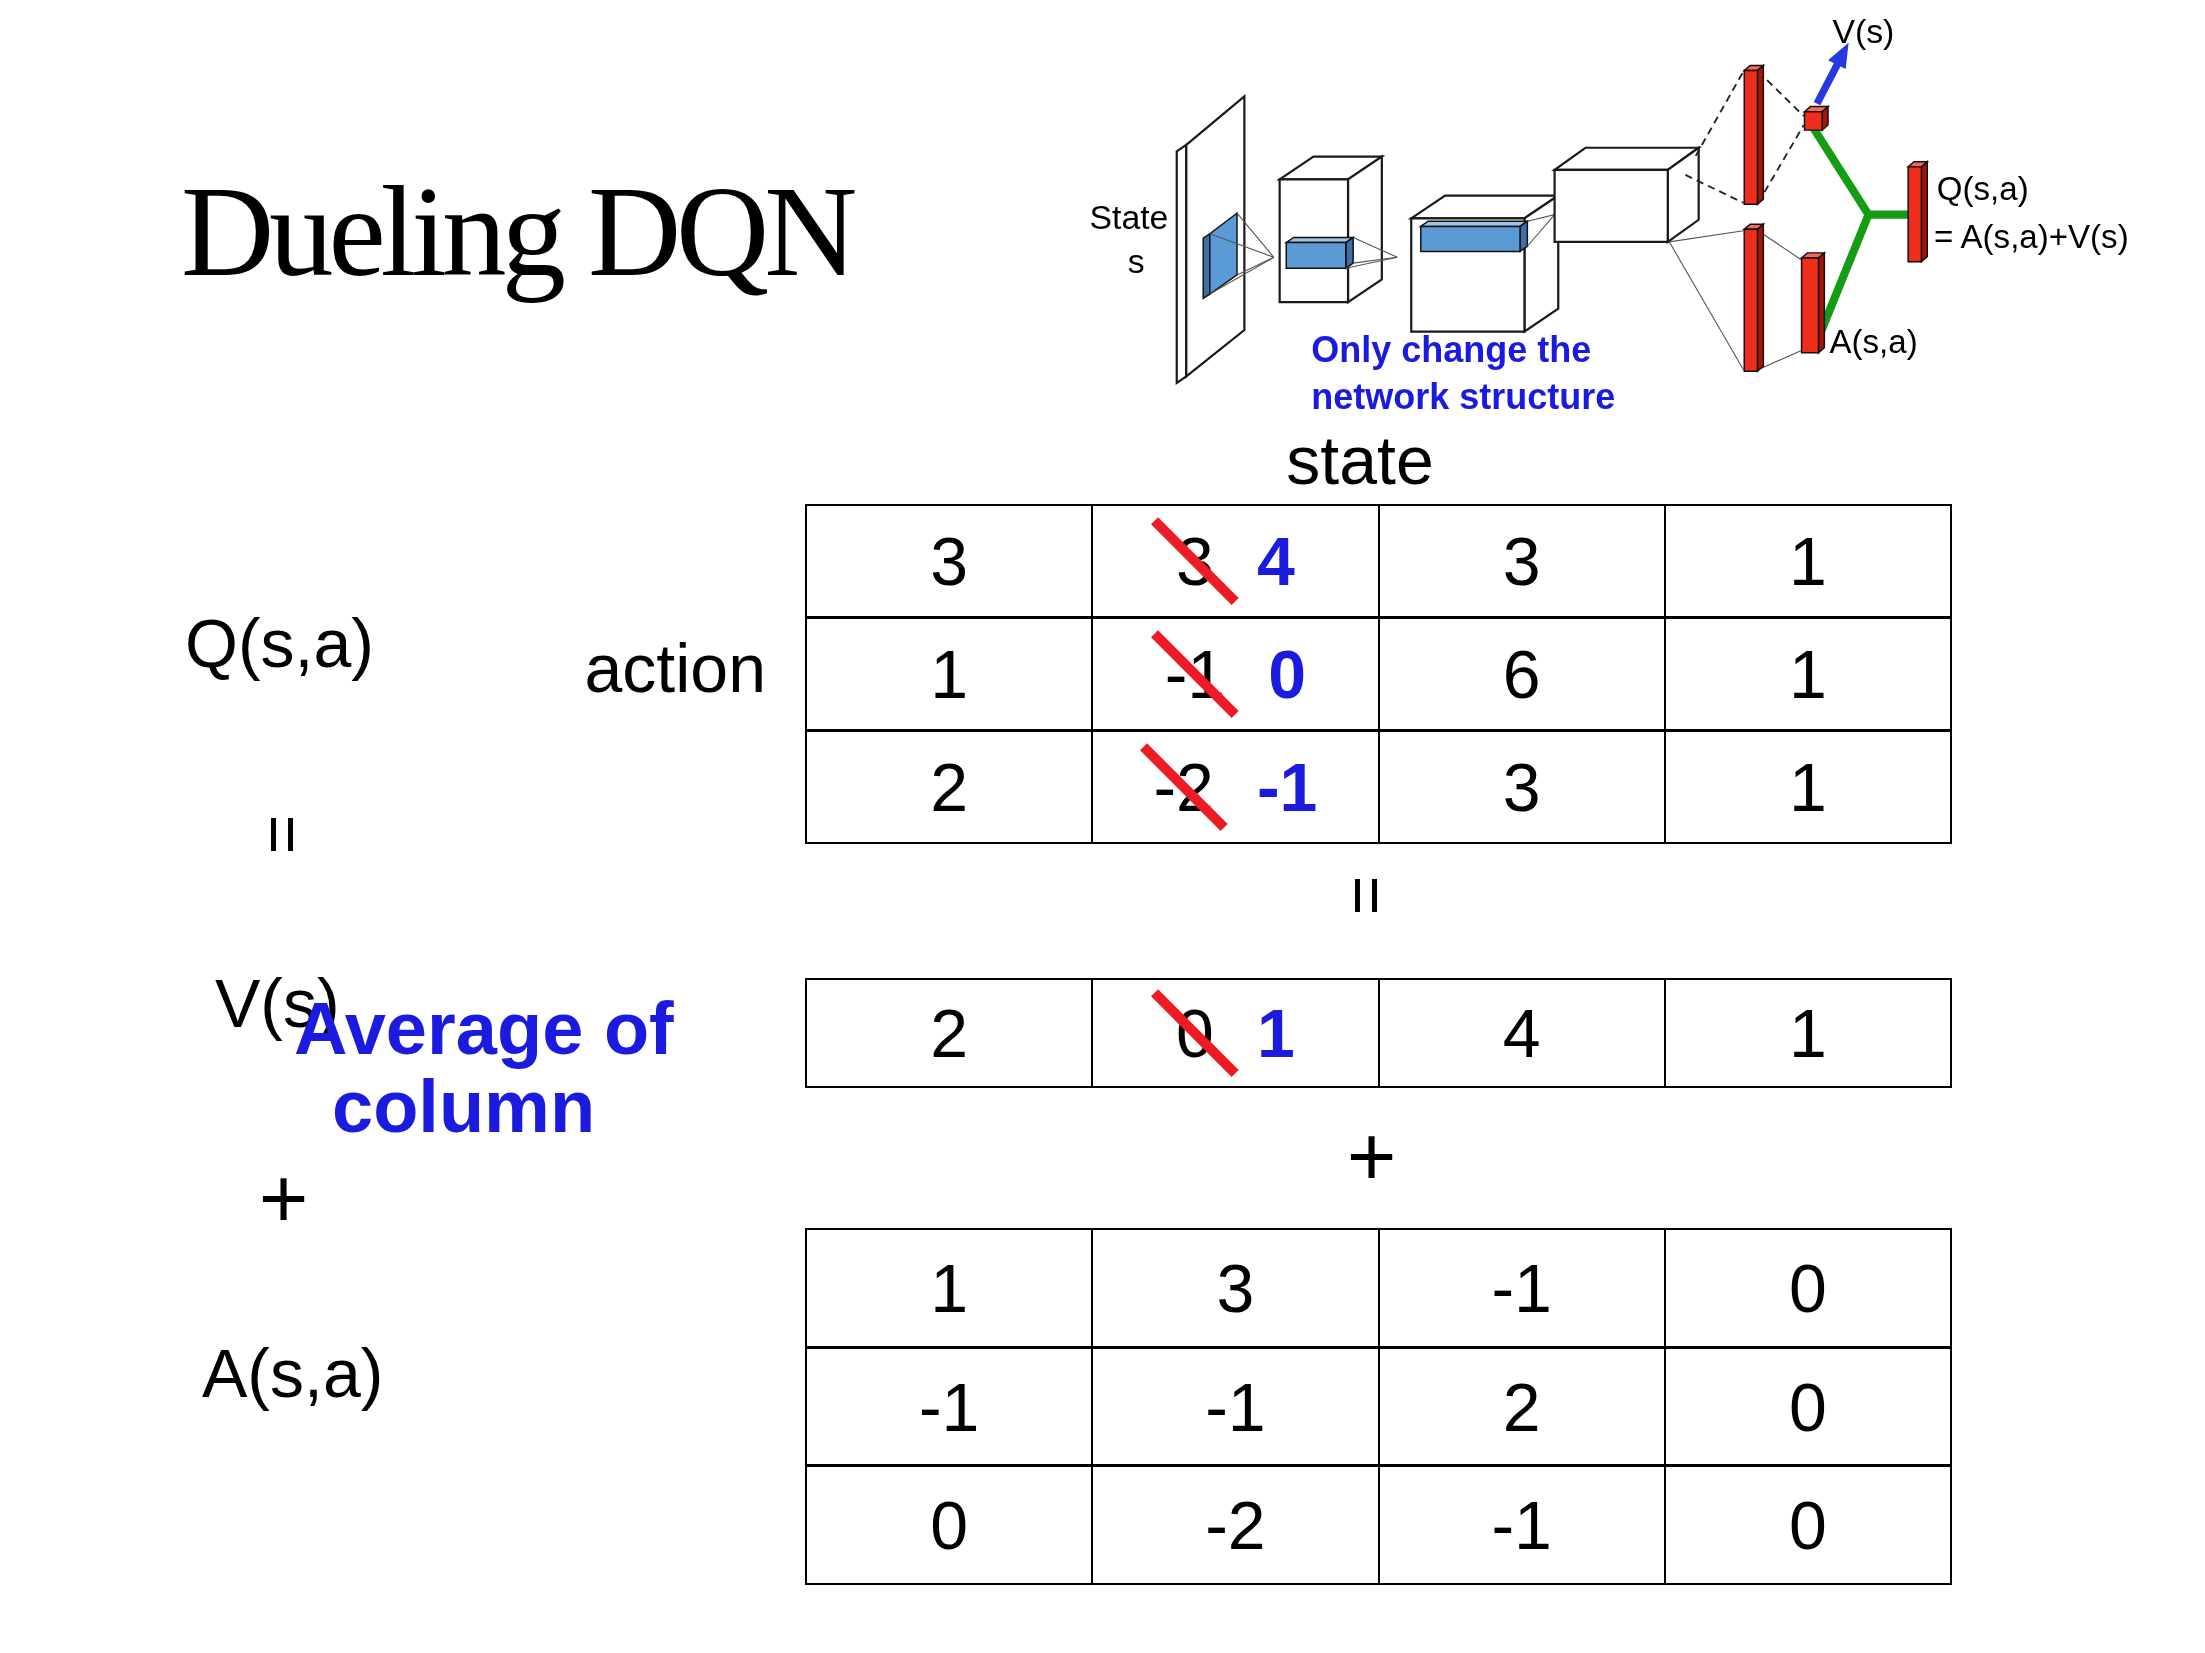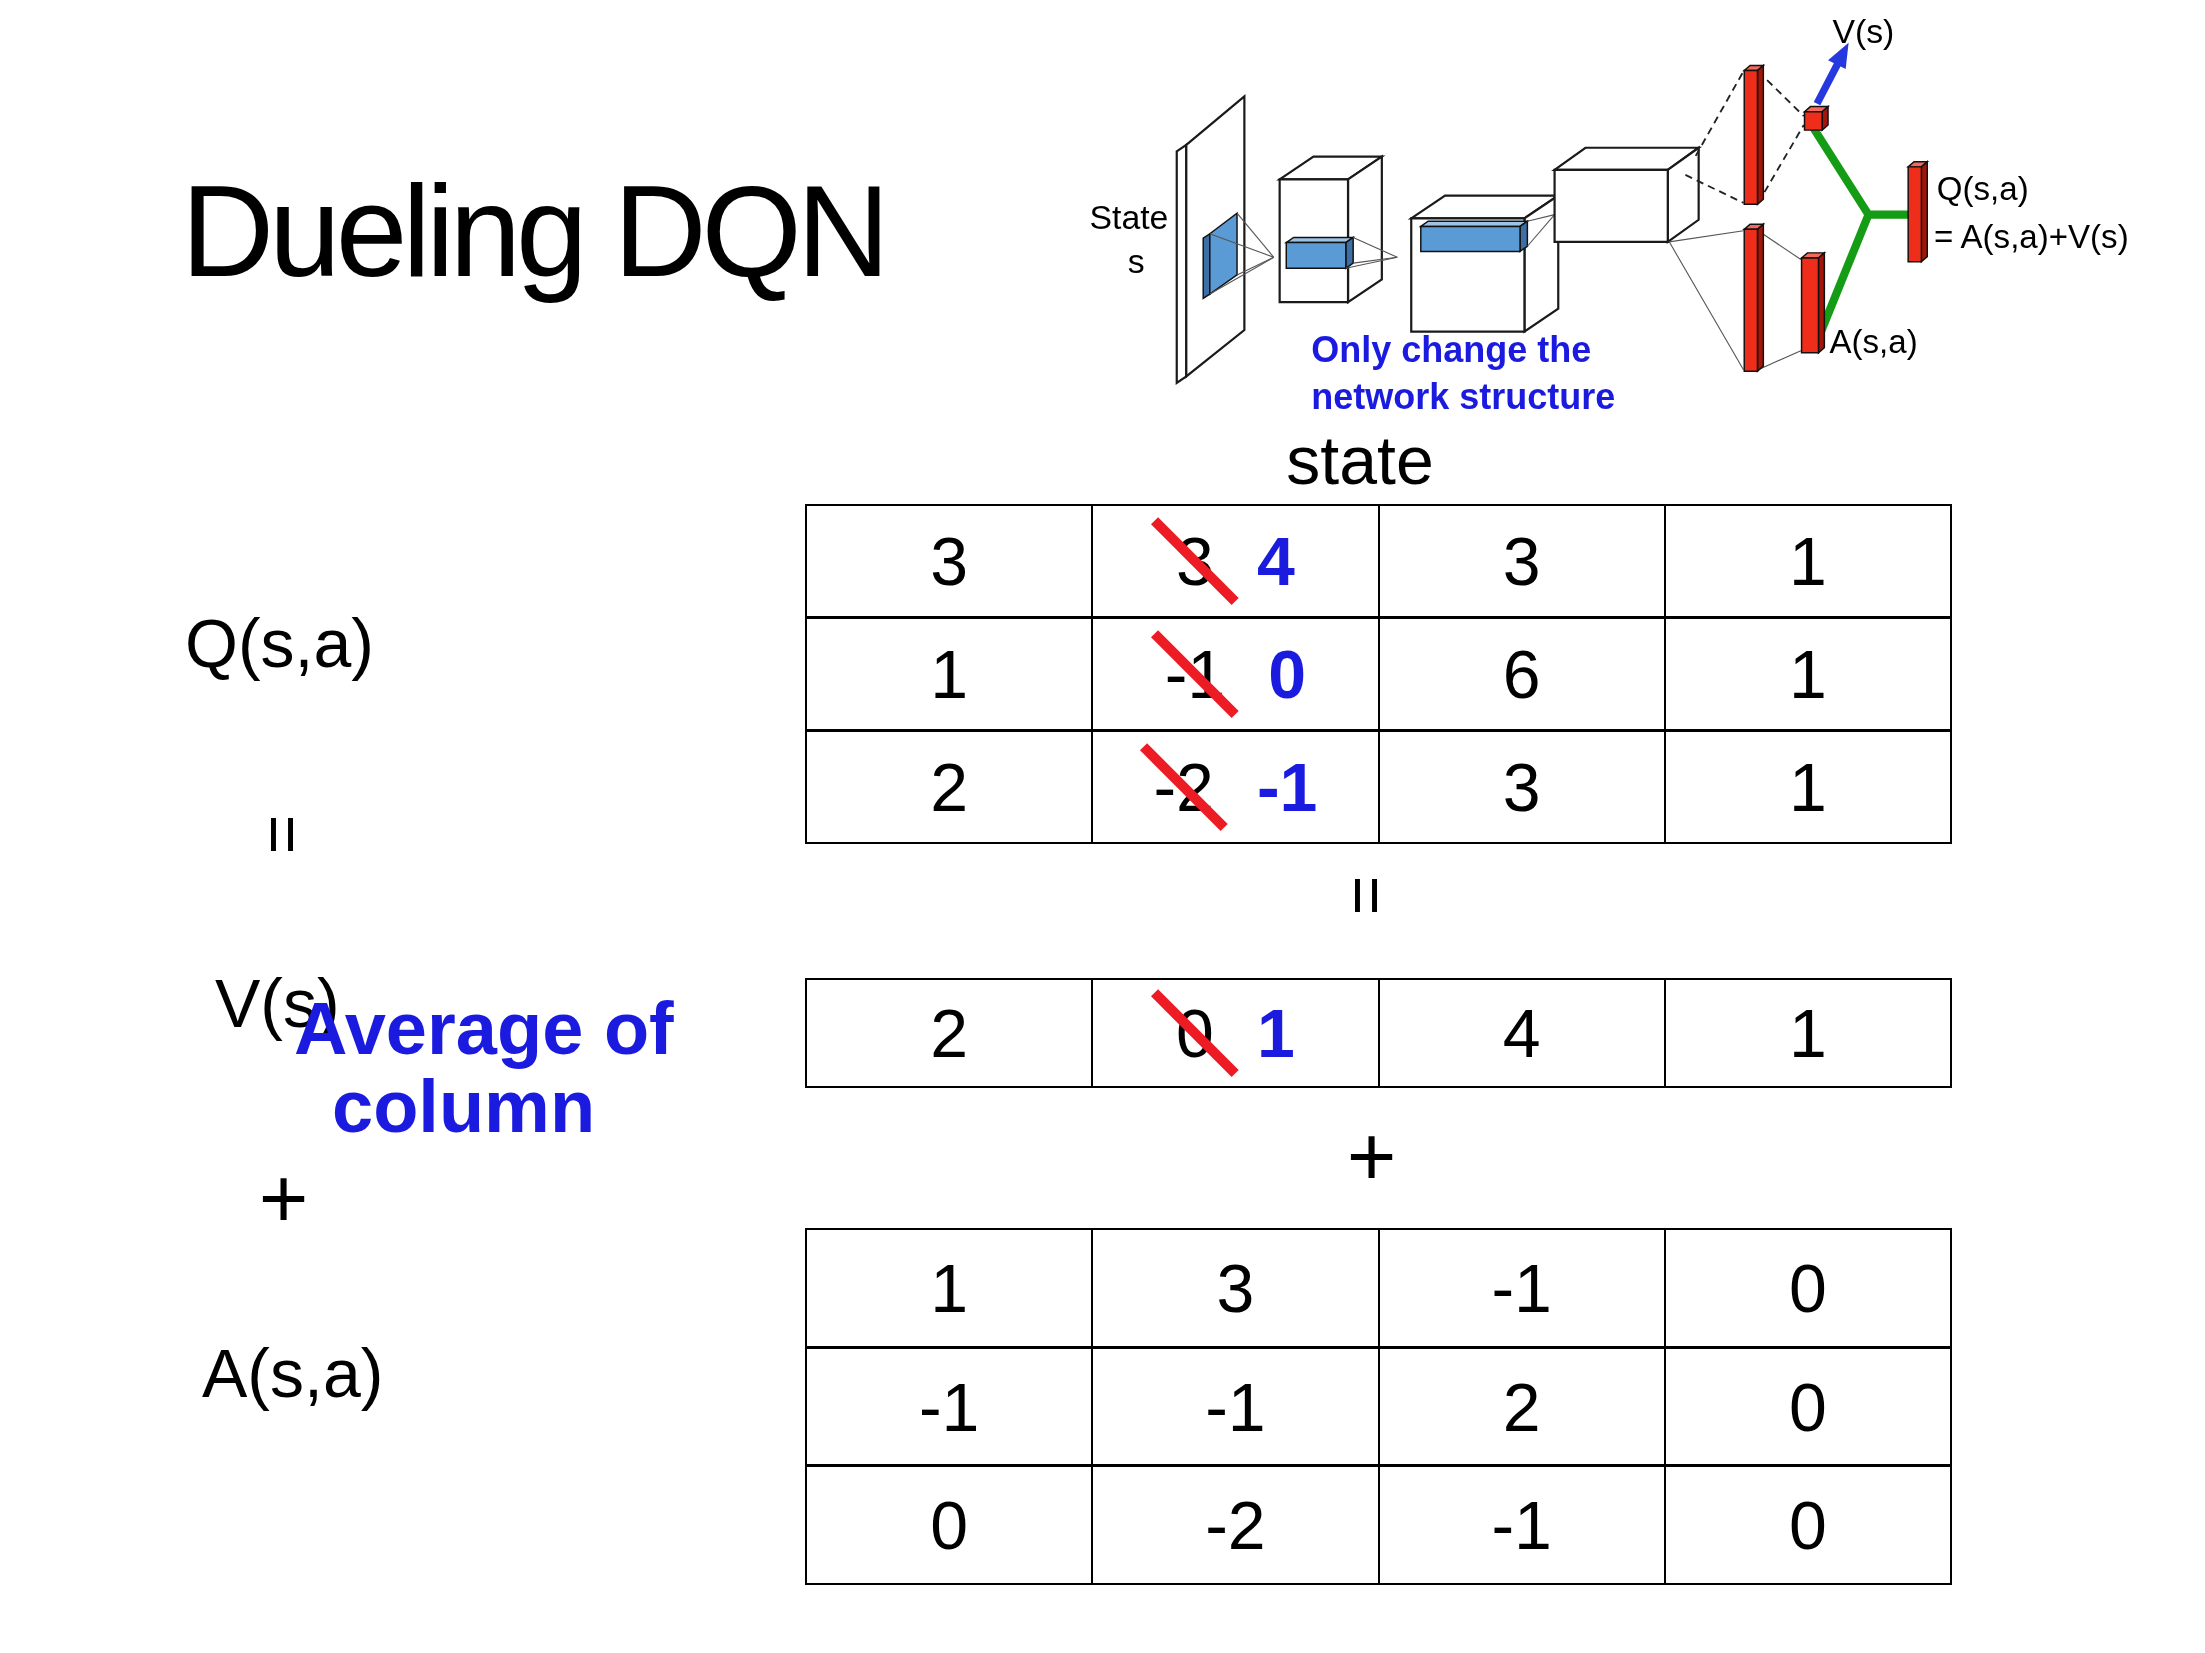--- a/index.html
+++ b/index.html
@@ -14,21 +14,21 @@
     --green:#149C14;
     --arrow:#2638DF;
   }
   html,body{margin:0;padding:0;background:#fff;}
   #slide{
     position:relative;width:2205px;height:1654px;background:#ffffff;
     font-family:"Liberation Sans",sans-serif;color:#000;overflow:hidden;
   }
   .abs{position:absolute;line-height:1;}
   #title{
-    left:181px;top:167px;font-size:129px;font-weight:400;letter-spacing:-5.1px;color:#000;
+    left:181px;top:167px;font-size:129px;font-weight:400;letter-spacing:-5.1px;color:#000;font-family:Liberation Serif, serif;
   }
   .lbl{font-size:68px;color:#000;}
   .bluenote{font-size:74px;color:var(--blue);font-weight:600;}
   .rot-eq{
     width:81px;height:81px;display:flex;align-items:center;justify-content:center;
     font-size:68px;transform:rotate(90deg);
   }
   .plus{width:81px;height:81px;display:flex;align-items:center;justify-content:center;font-size:85px;}
 
   
@@ -172,20 +172,21 @@
     <text x="1052" y="58" font-size="46">V(s)</text>
     <text x="1194" y="272" font-size="45">Q(s,a)</text>
     <text x="1190" y="338" font-size="45">= A(s,a)+V(s)</text>
     <text x="1048" y="480" font-size="45">A(s,a)</text>
     <text x="343" y="492" font-size="49" class="note">Only change the</text>
     <text x="343" y="557" font-size="49" class="note">network structure</text>
   </svg>
 
   <div class="abs lbl" style="left:1176px;top:426px;width:368px;text-align:center;">state</div>
   <div class="abs lbl" style="left:185px;top:609px;">Q(s,a)</div>
+  <div class="abs lbl" style="left:485px;top:634px;width:281px;text-align:right;">action</div>
   <div class="abs rot-eq" style="left:243px;top:794px;">=</div>
   <div class="abs rot-eq" style="left:1327px;top:855px;">=</div>
   <div class="abs lbl" style="left:215px;top:969px;">V(s)</div>
   <div class="abs bluenote" style="left:294px;top:992px;">Average of</div>
   <div class="abs bluenote" style="left:332px;top:1070px;">column</div>
   <div class="abs plus" style="left:243px;top:1158px;">+</div>
   <div class="abs plus" style="left:1331px;top:1116px;">+</div>
   <div class="abs lbl" style="left:202px;top:1339px;">A(s,a)</div>
 
   <div class="mtable" style="left:805px;top:504px;width:1147px;height:340px;">

